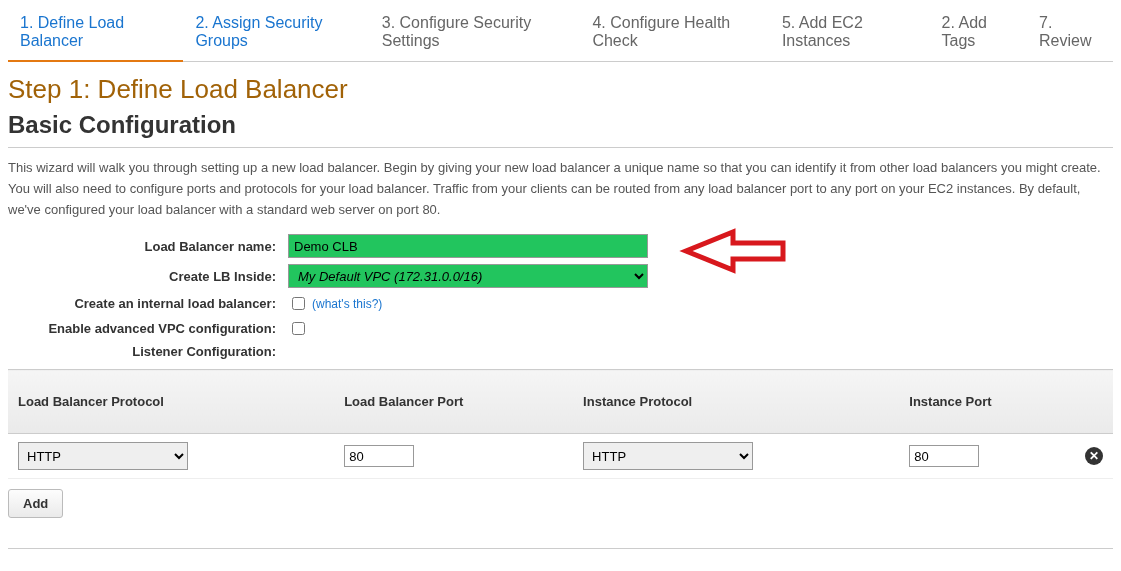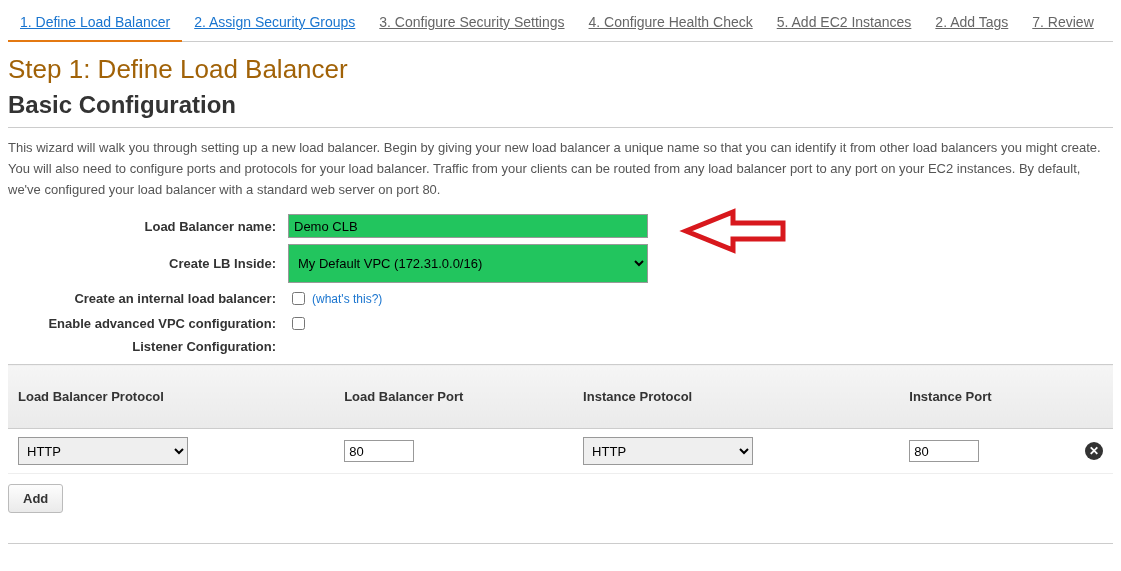--- a/index.html
+++ b/index.html
@@ -12,25 +12,24 @@
     width: 1121px;
   }
   .tabs {
     display: flex;
     border-bottom: 1px solid #ccc;
     margin-bottom: 12px;
   }
   .tab {
     padding: 6px 12px 10px 12px;
     color: #666;
-    font-size: 14px;
+    font-size: 16px;
     cursor: default;
     border-bottom: 2px solid transparent;
     margin-bottom: -1px;
-    text-decoration: underline;
   }
   .tab.active {
     color: #1a75cf;
     border-bottom: 2px solid #e47911;
   }
   .tab.link {
     color: #1a75cf;
   }
   h1 {
     font-size: 26px;
@@ -60,21 +59,21 @@
     color: #333;
   }
   .text-input, .select-input {
     width: 360px;
     padding: 3px 5px;
     border: 1px solid #999;
     font-size: 13px;
     height: 24px;
     background: #22c55e;
   }
-  .select-input { height: 39px; }
+  .select-input { height: 24px; font-style: italic; }
   .whats-this { color: #1a75cf; font-size: 12px; margin-left: 4px; cursor: pointer; }
   .arrow {
     position: absolute;
     left: 670px;
     top: -6px;
   }
   .listener-table {
     width: 100%;
     border-collapse: collapse;
     margin-top: 6px;

